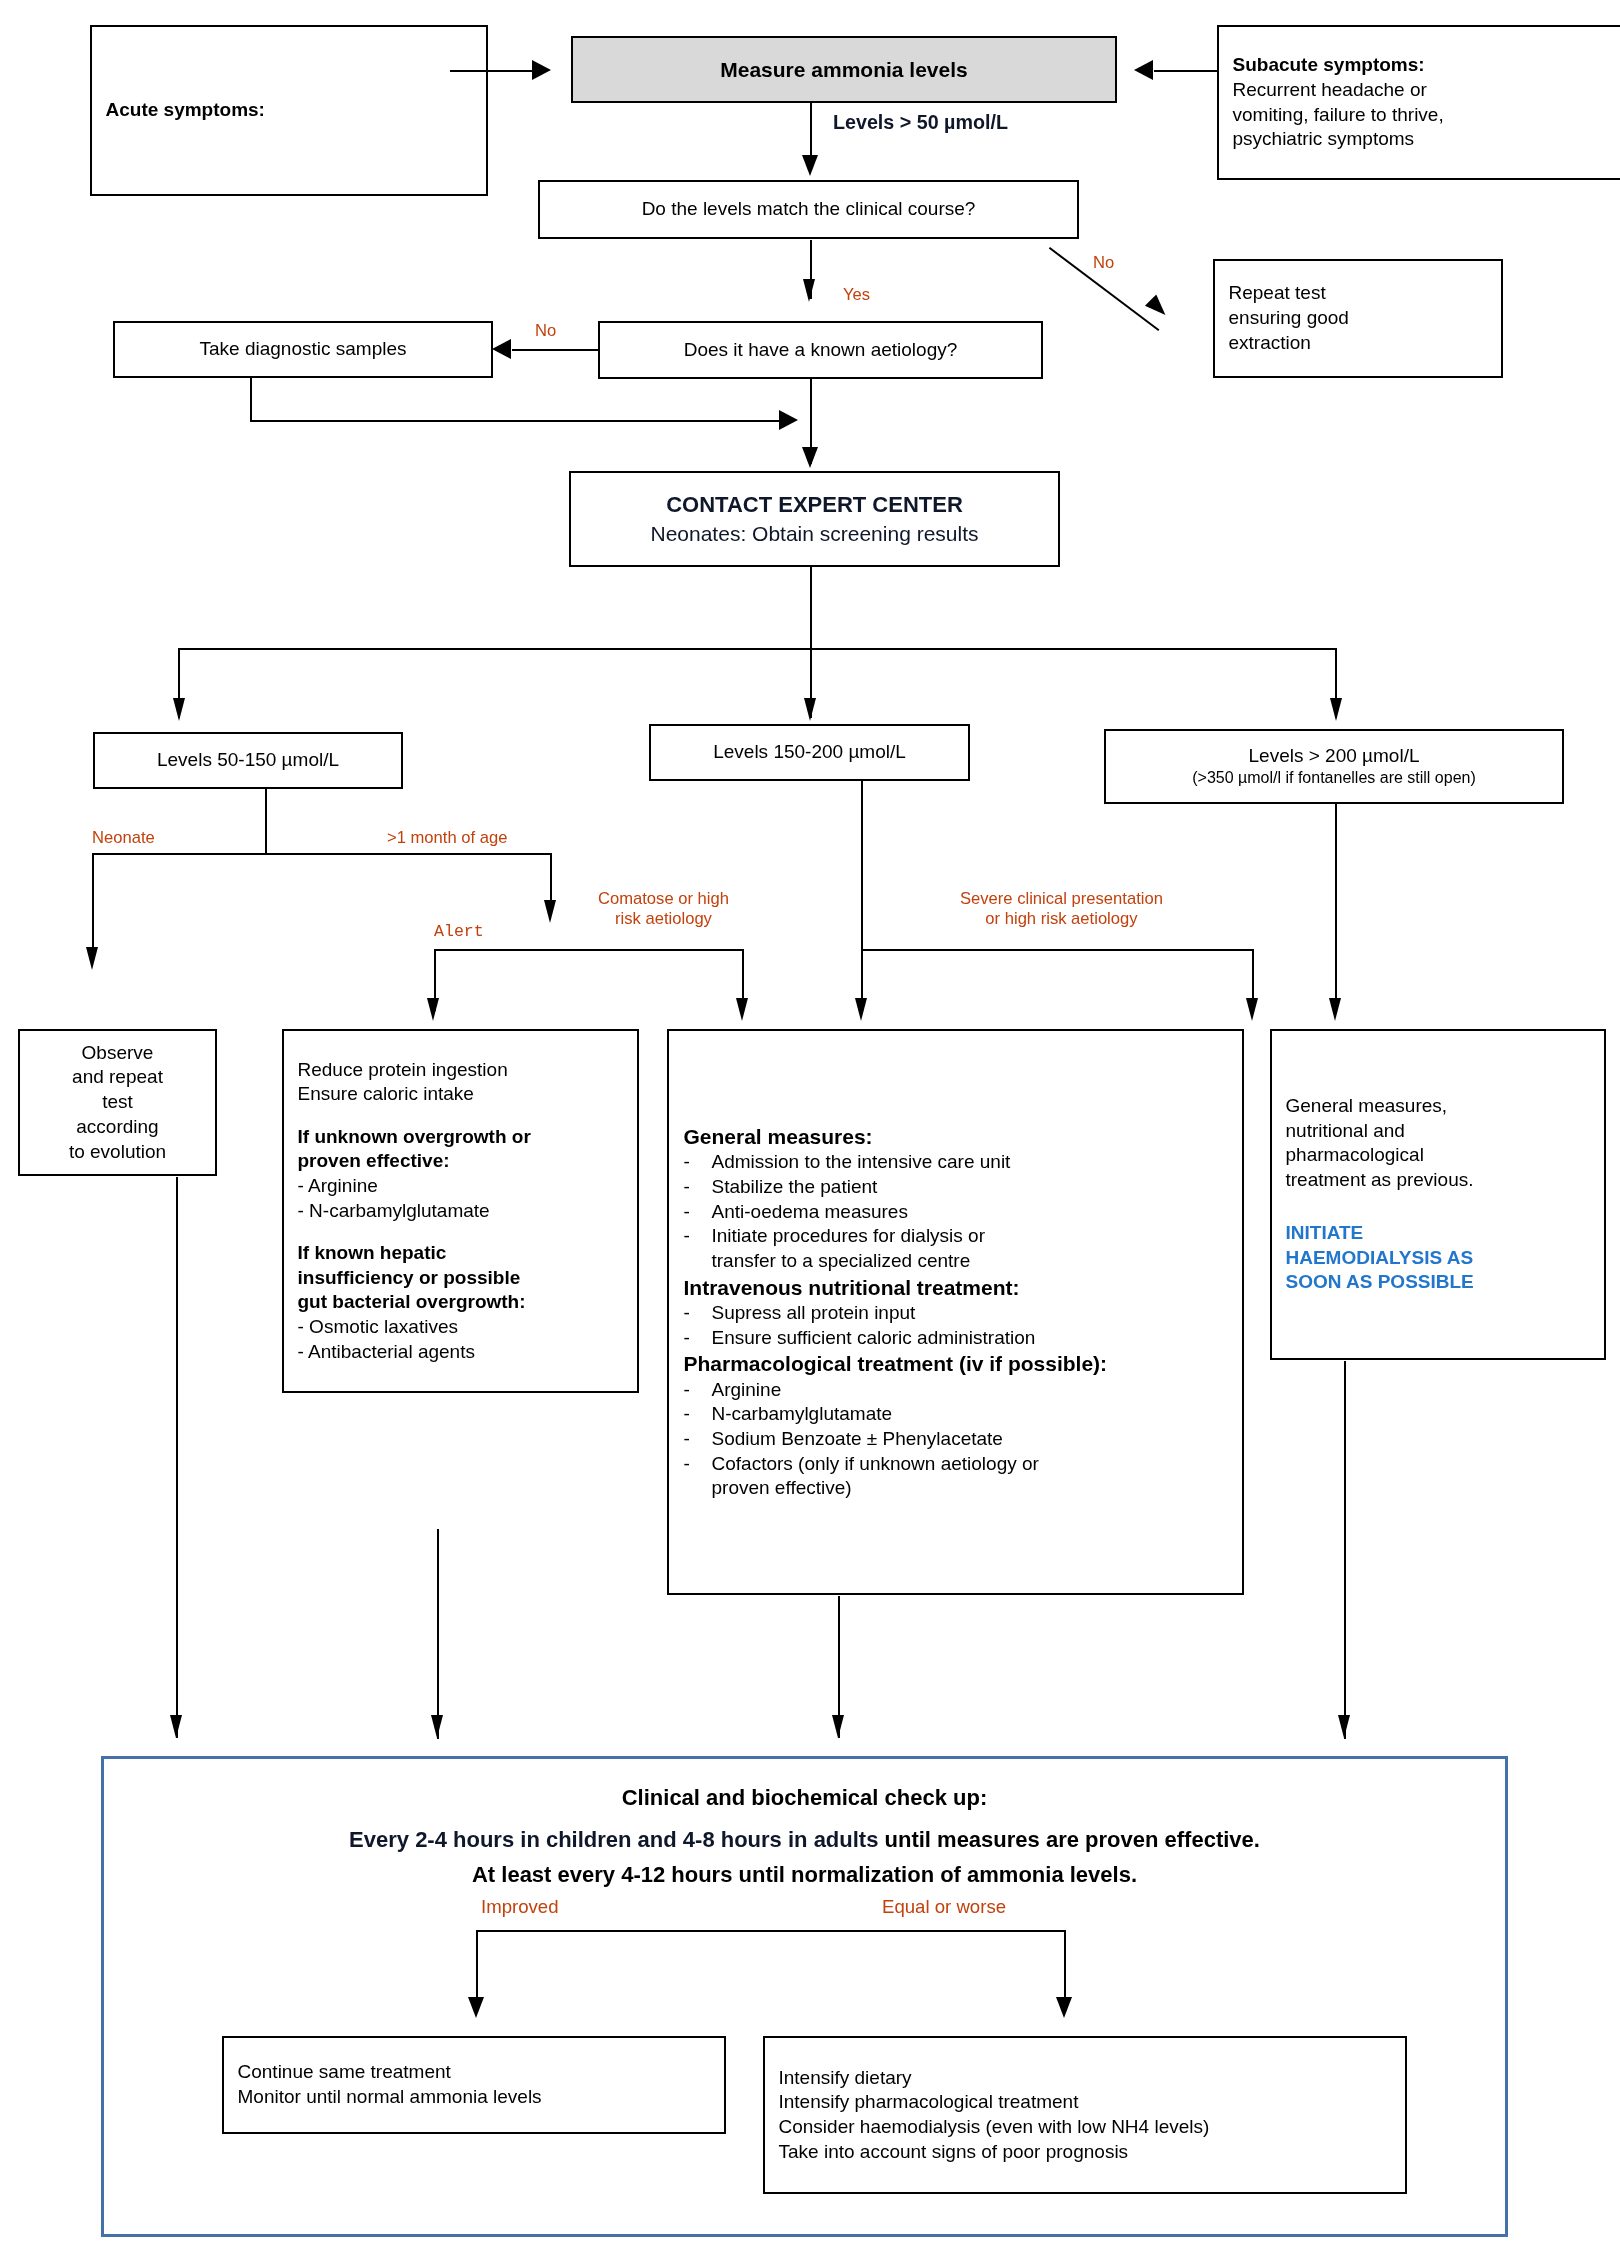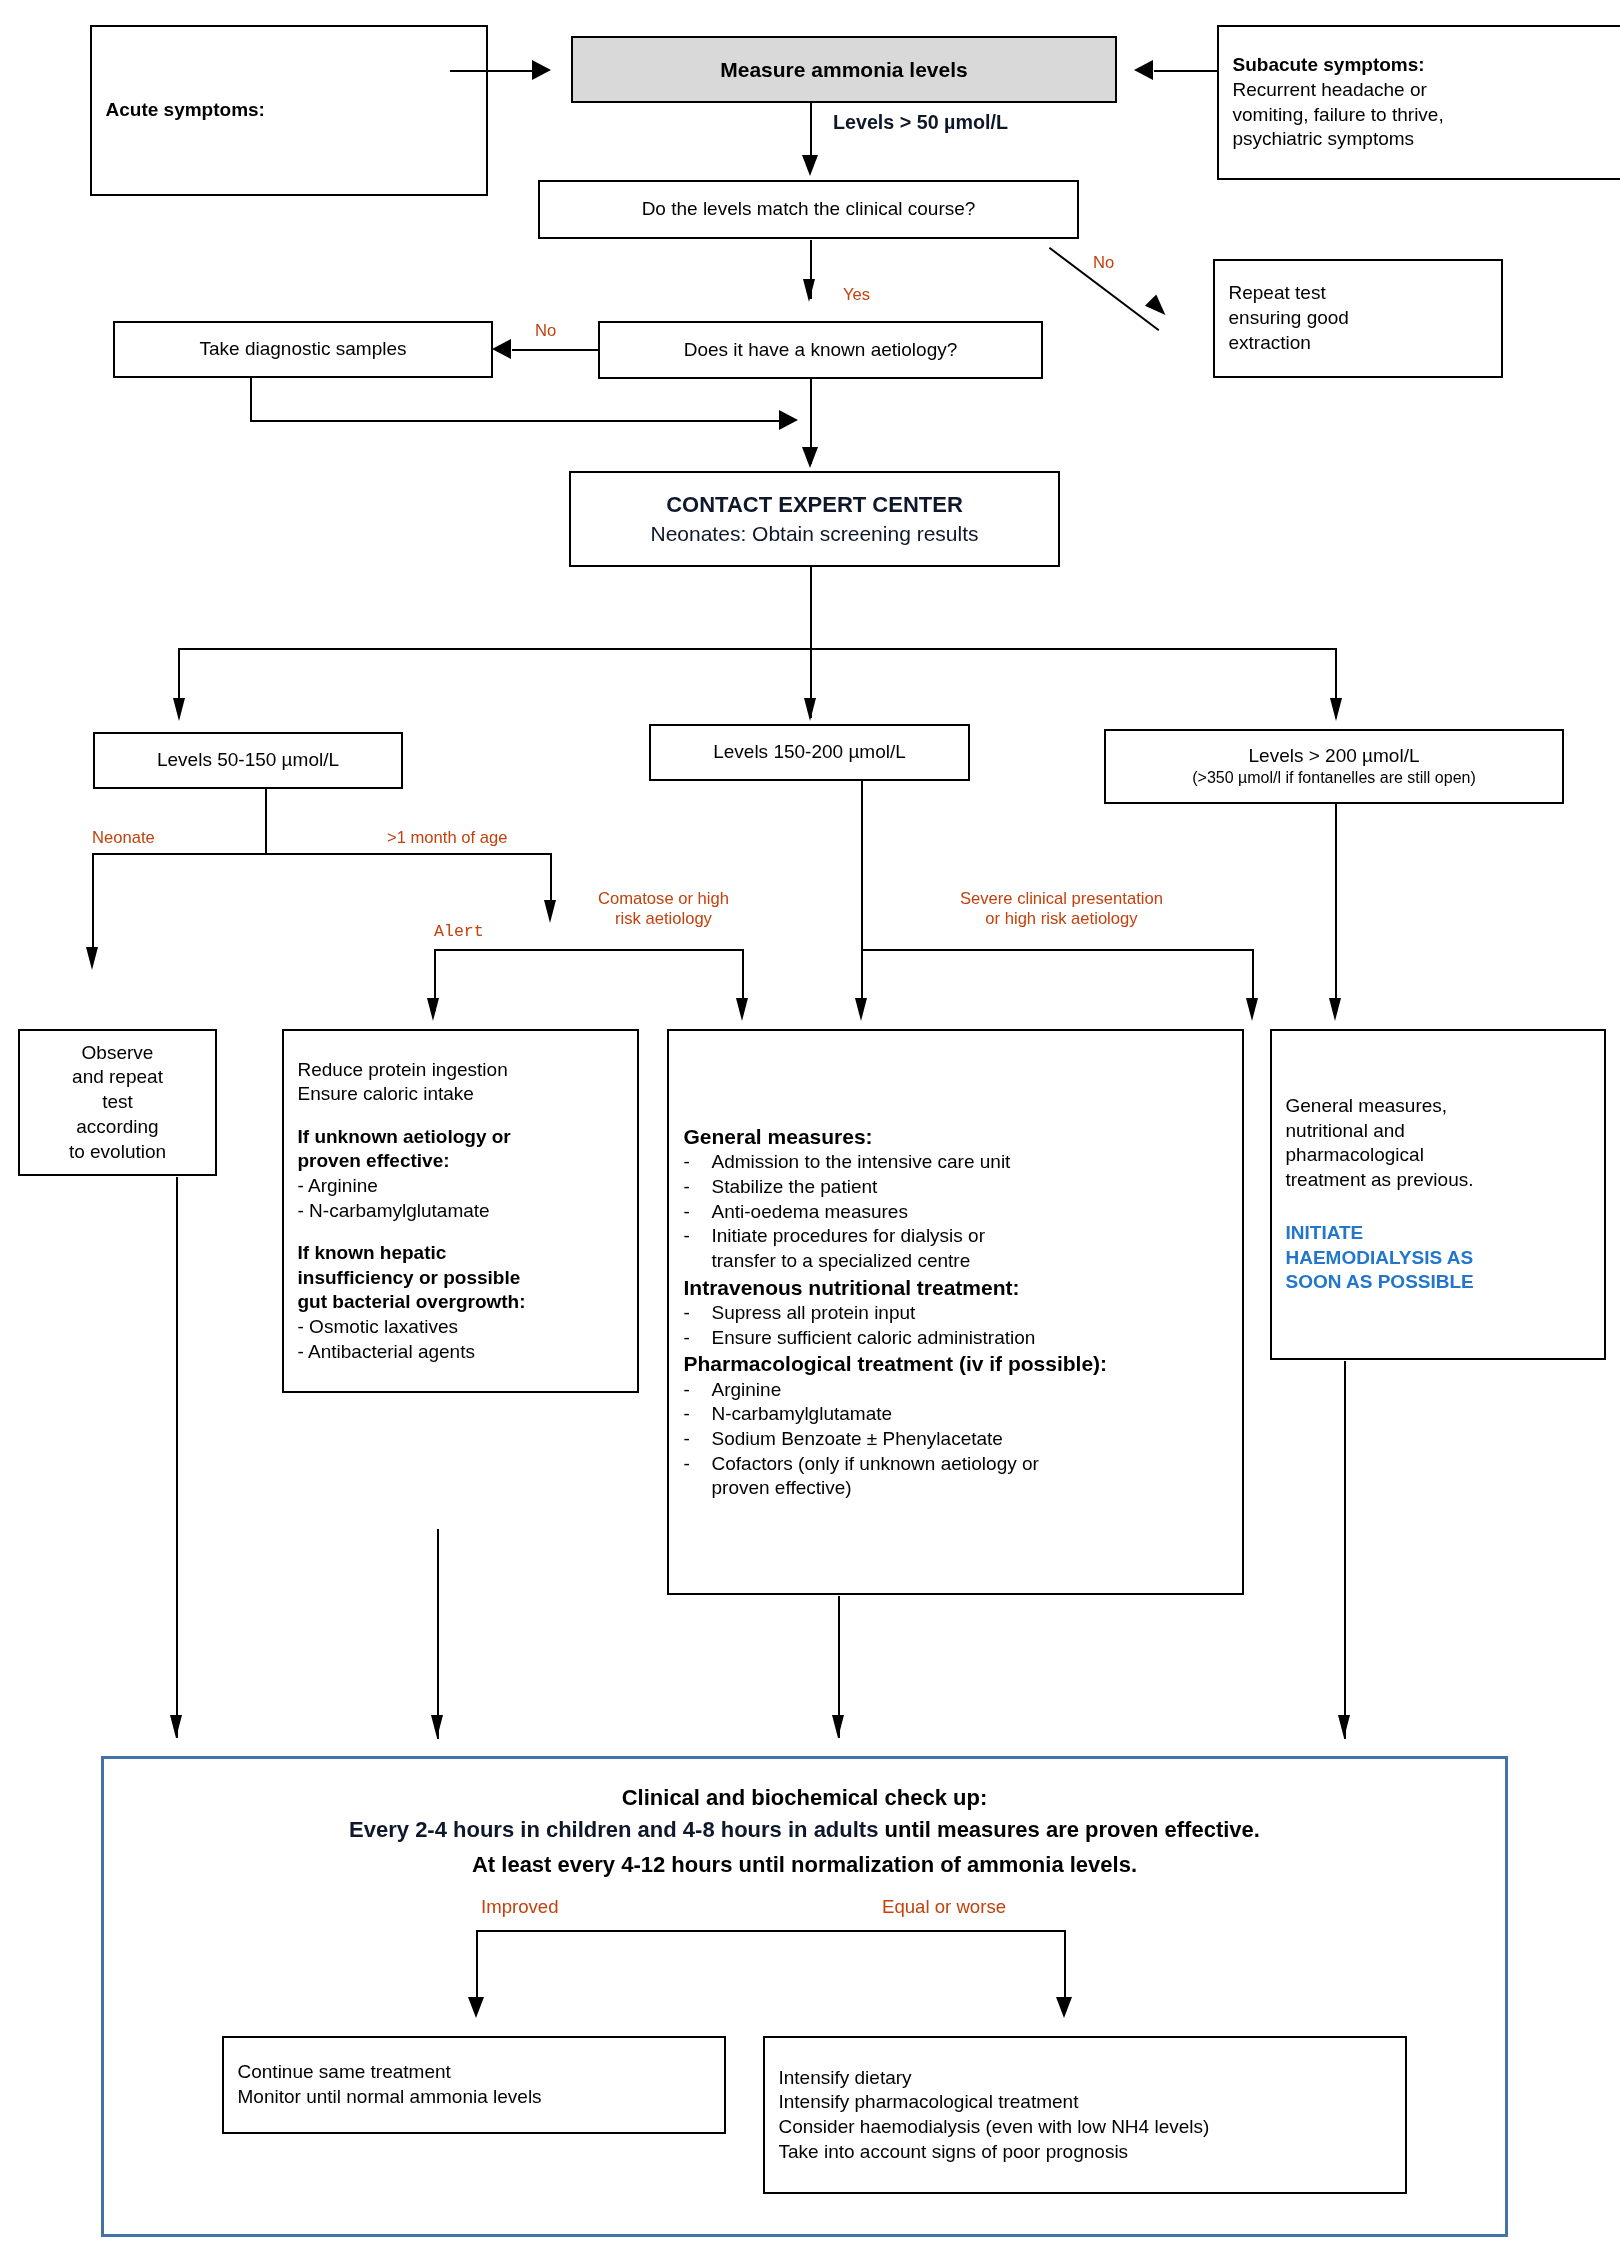--- a/index.html
+++ b/index.html
@@ -233,21 +233,21 @@
 test
 according
 to evolution</div>
   </div>
 
   <div class="box left" style="left:238px; top:1029px; width:357px; height:364px;">
     <div class="pad">
       <div class="t" style="white-space:pre;">Reduce protein ingestion
 Ensure caloric intake</div>
       <div class="spacer"></div>
-      <div class="t bold" style="white-space:pre;">If unknown aetiology or
+      <div class="t bold" style="white-space:pre;">If unknown overgrowth or
 proven effective:</div>
       <div class="t">- Arginine</div>
       <div class="t">- N-carbamylglutamate</div>
       <div class="spacer"></div>
       <div class="t bold" style="white-space:pre;">If known hepatic
 insufficiency or possible
 gut bacterial overgrowth:</div>
       <div class="t">- Osmotic laxatives</div>
       <div class="t">- Antibacterial agents</div>
     </div>
@@ -324,21 +324,21 @@
 
   <div class="ln v" style="left:838px; top:1596px; height:142px;"></div>
   <div class="arrow-d slim" style="left:832px; top:1715px;"></div>
 
   <div class="ln v" style="left:1344px; top:1361px; height:378px;"></div>
   <div class="arrow-d slim" style="left:1338px; top:1715px;"></div>
 
   <div class="box blue-border" style="left:101px; top:1756px; width:1407px; height:481px; display:block;">
     <div style="padding-top:25px; text-align:center;">
       <div class="t bold" style="font-size:22px;">Clinical and biochemical check up:</div>
-      <div class="t bold" style="font-size:22px; margin-top:3px;">
+      <div class="t bold" style="font-size:22px; margin-top:13px;">
         <span class="red">Every 2-4 hours in children and 4-8 hours in adults</span><span> until measures are proven effective.</span>
       </div>
       <div class="t bold" style="font-size:22px; margin-top:7.2px;">At least every 4-12 hours until normalization of ammonia levels.</div>
     </div>
   </div>
 
   <div class="lbl" style="left:481px; top:1896px; font-size:18.6px;">Improved</div>
   <div class="lbl" style="left:882px; top:1896px; font-size:18.6px;">Equal or worse</div>
   <div class="ln h" style="left:476px; top:1930px; width:590px;"></div>
   <div class="ln v" style="left:476px; top:1930px; height:80px;"></div>

